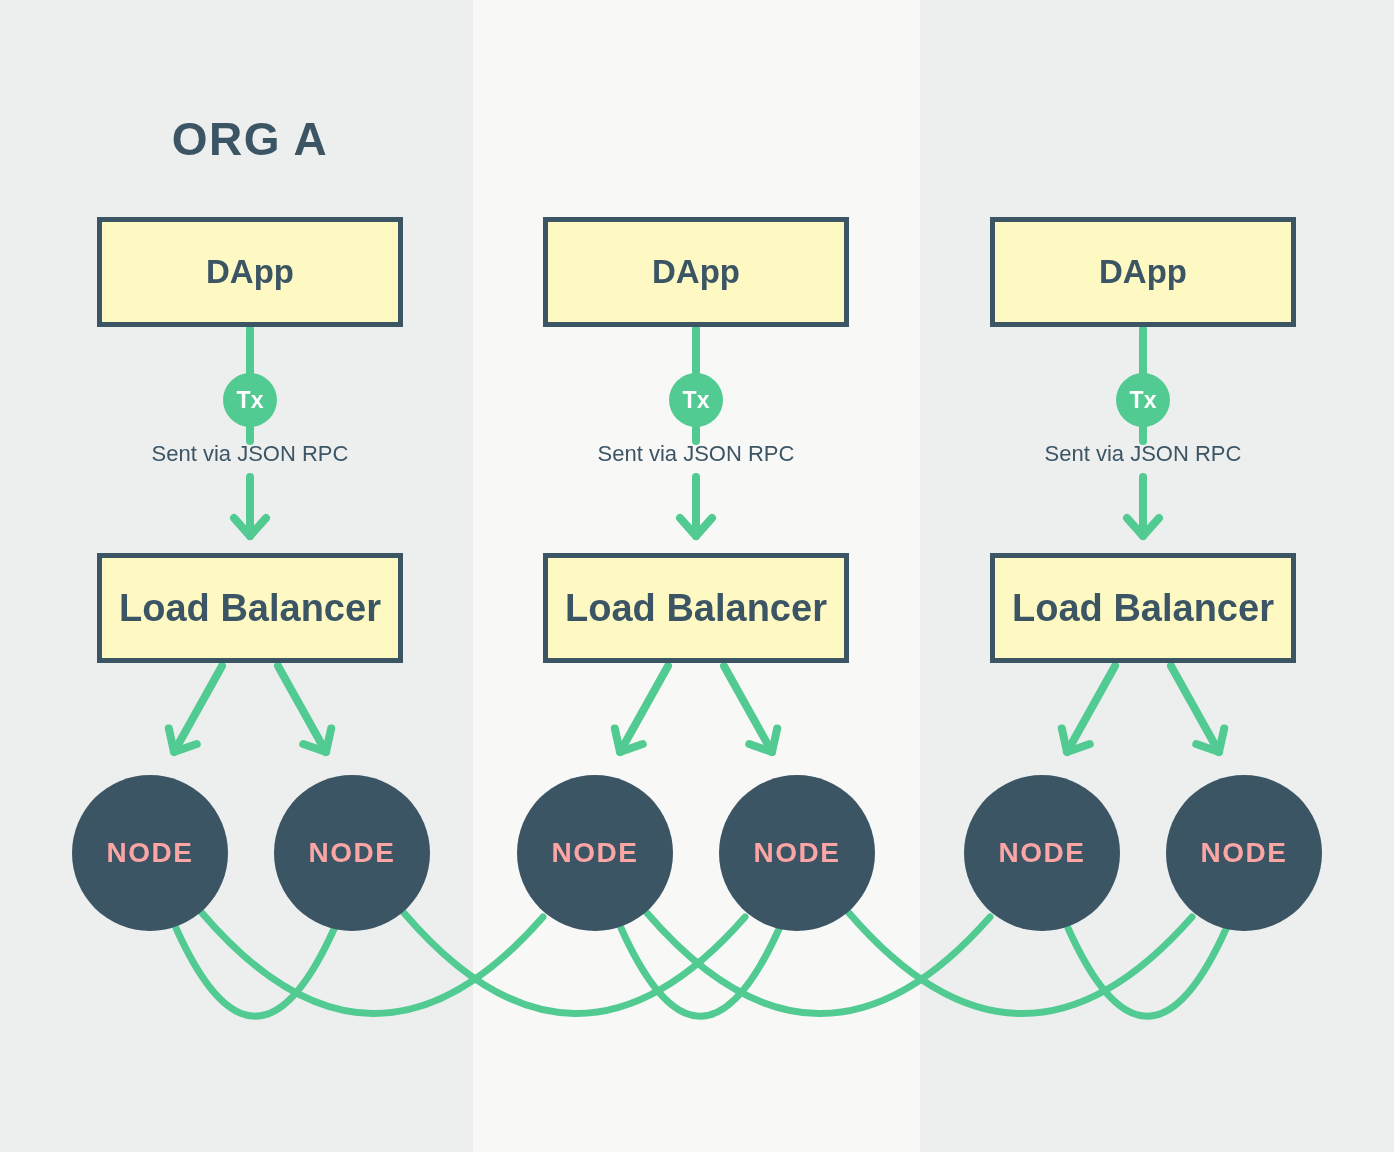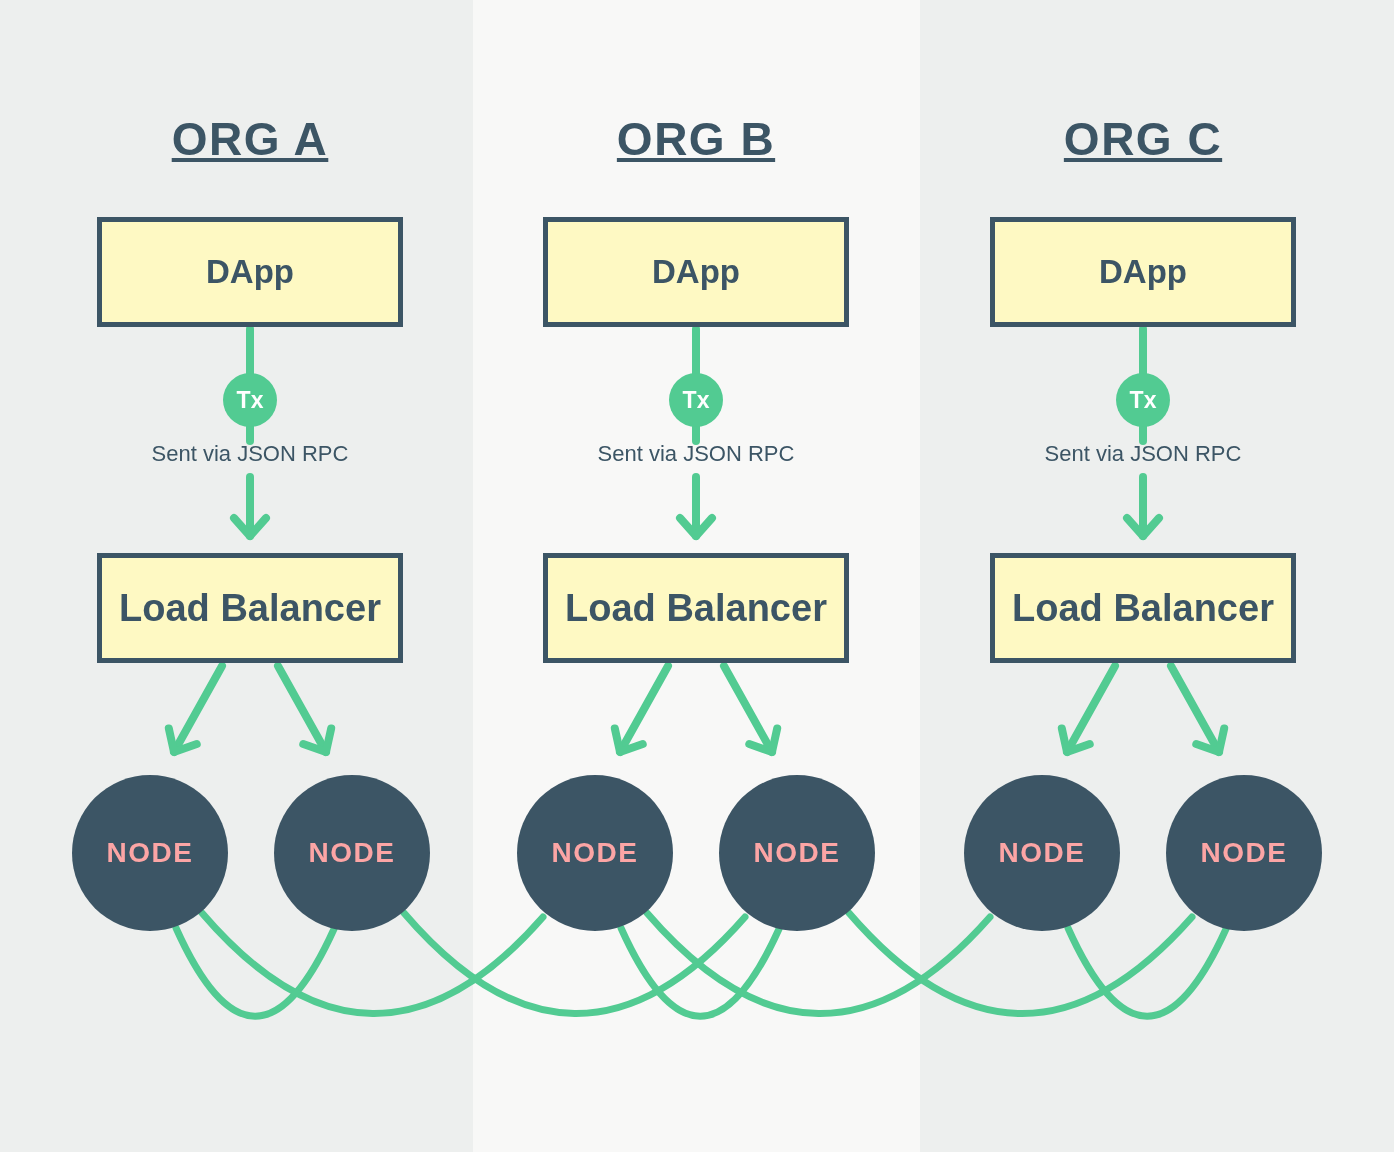--- a/index.html
+++ b/index.html
@@ -16,21 +16,21 @@
     overflow:hidden;
   }
   .col{position:absolute;top:0;height:1152px;z-index:0;}
   .col.outer{background:#edefee;}
   .col.middle{background:#f8f8f7;}
   #links{position:absolute;left:0;top:0;z-index:1;}
   .org{position:absolute;left:0;top:0;width:100%;height:100%;z-index:2;pointer-events:none;}
   .org-title{
     position:absolute;top:112px;transform:translateX(-50%);
     font-size:46px;font-weight:bold;letter-spacing:1.5px;
-    color:var(--dark);white-space:nowrap;text-decoration:underline;
+    color:var(--dark);white-space:nowrap;
   }
   .box{
     position:absolute;transform:translateX(-50%);
     width:306px;height:110px;box-sizing:border-box;
     background:#fef9c3;border:5px solid var(--dark);
     display:flex;align-items:center;justify-content:center;
     color:var(--dark);font-weight:bold;white-space:nowrap;
   }
   .box.dapp{top:217px;font-size:33px;}
   .box.lb{top:553px;font-size:38px;}
@@ -101,41 +101,39 @@
     </div>
   <div class="node" style="left: 150px;">
         <span>NODE</span>
       </div>
       <div class="node" style="left: 352px;">
         <span>NODE</span>
       </div>
     </div>
 
   <div class="org">
-    <div class="org-title" style="left: 696px;">ORG B</div>
     <div class="box dapp" style="left: 696px;">
       <span>DApp</span>
     </div>
     <div class="tx" style="left: 696px;">
       <span>Tx</span>
     </div>
     <div class="rpc" style="left: 696px;">Sent via JSON RPC</div>
     <div class="box lb" style="left: 696px;">
       <span>Load Balancer</span>
     </div>
   <div class="node" style="left: 595px;">
         <span>NODE</span>
       </div>
       <div class="node" style="left: 797px;">
         <span>NODE</span>
       </div>
     </div>
 
   <div class="org">
-    <div class="org-title" style="left: 1143px;">ORG C</div>
     <div class="box dapp" style="left: 1143px;">
       <span>DApp</span>
     </div>
     <div class="tx" style="left: 1143px;">
       <span>Tx</span>
     </div>
     <div class="rpc" style="left: 1143px;">Sent via JSON RPC</div>
     <div class="box lb" style="left: 1143px;">
       <span>Load Balancer</span>
     </div>

